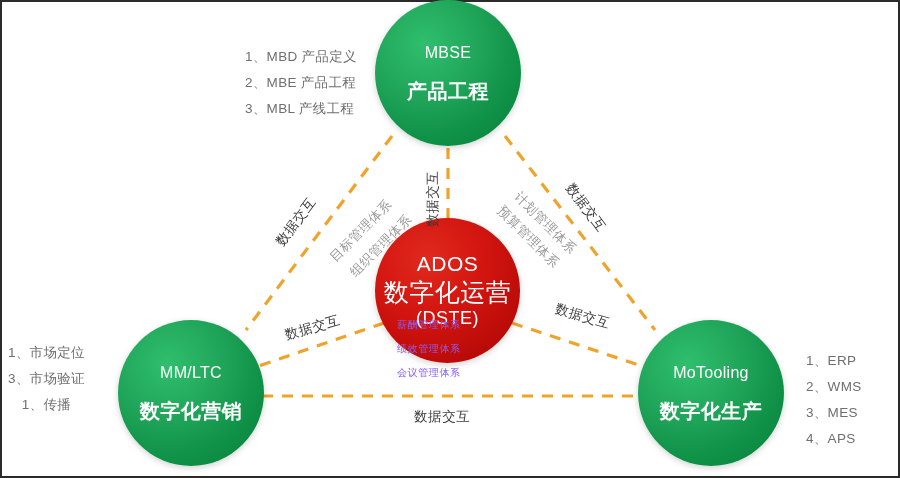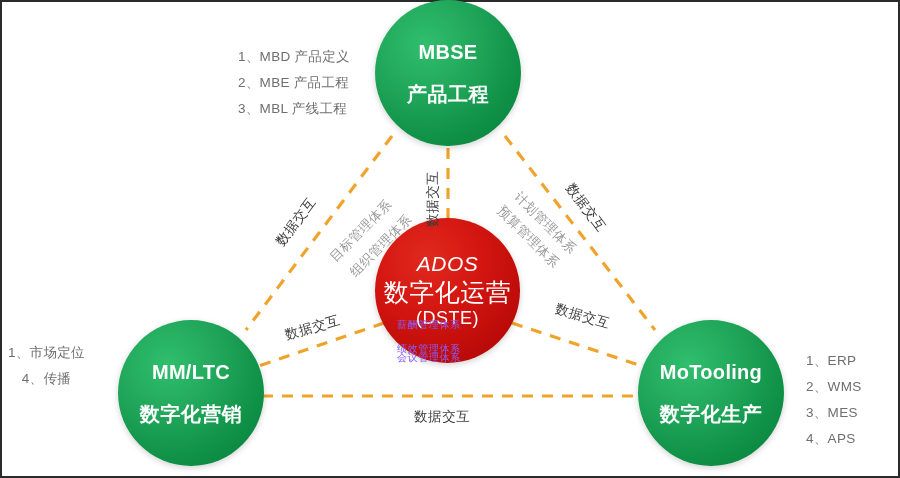--- a/index.html
+++ b/index.html
@@ -20,31 +20,31 @@
   .edge-right{left:898px;top:0;width:2px;height:478px;}
 
   svg#links{position:absolute;left:0;top:0;width:900px;height:478px;}
 
   .circle{
     position:absolute;border-radius:50%;
     display:flex;flex-direction:column;align-items:center;justify-content:center;
     text-align:center;color:#ffffff;line-height:1.22;
     box-shadow:0 2px 6px rgba(0,0,0,.18);
   }
-  .circle .en{font-weight:bold;font-size:20px;letter-spacing:.3px;}
+  .circle .en{font-weight:normal;font-size:16px;letter-spacing:.3px;}
   .circle .cn{font-weight:bold;font-size:20px;letter-spacing:.5px;margin-top:17px;}
 
   .green{
     background:radial-gradient(circle at 34% 30%, #2fbf6d 0%, #22a85c 34%, #0f9147 68%, #0a7d3c 100%);
   }
 
   .red{
     background:radial-gradient(circle at 36% 28%, #e02a1e 0%, #d31510 40%, #bb0b08 75%, #a50705 100%);
   }
-  .red .r1{font-size:21px;font-weight:normal;letter-spacing:.5px;font-style:italic;}
+  .red .r1{font-size:21px;font-weight:normal;letter-spacing:.5px;}
   .red .r2{font-size:25px;font-weight:normal;letter-spacing:.5px;}
   .red .r3{font-size:18px;font-weight:normal;letter-spacing:.5px;}
 
   
   .grey-line{
     position:absolute;color:#8b5cf6;font-size:10px;white-space:nowrap;
     letter-spacing:.6px;
   }
 
   
@@ -110,43 +110,44 @@
   </div>
 
   <div class="circle red" style="left:375px;top:218px;width:145px;height:145px;">
     <div class="r1">ADOS</div>
     <div class="r2">数字化运营</div>
     <div class="r3">(DSTE)</div>
   </div>
 
   <div class="grey-line" style="left:397px;top:318px;">薪酬管理体系</div>
   <div class="grey-line" style="left:397px;top:342px;">绩效管理体系</div>
-  <div class="grey-line" style="left:397px;top:351px;">会议管理体系</div>
+  <div class="grey-line" style="left:397px;top:366px;">会议管理体系</div>
 
   <div class="link-label" style="left:272px;top:239px;transform:rotate(-53deg);">数据交互</div>
 
   <div class="link-label" style="left:424px;top:227px;transform:rotate(-90deg);">数据交互</div>
 
   <div class="link-label" style="left:576px;top:180px;transform:rotate(53deg);">数据交互</div>
 
   <div class="link-label" style="left:283px;top:327px;transform:rotate(-16deg);">数据交互</div>
 
   <div class="link-label" style="left:558px;top:300px;transform:rotate(16deg);">数据交互</div>
 
   <div class="link-label" style="left:414px;top:408px;">数据交互</div>
 
-  <div class="bullets" style="left:238px;top:44px;">
+  <div class="bullets" style="left:245px;top:44px;">
     <div>1、MBD 产品定义</div>
     <div>2、MBE 产品工程</div>
     <div>3、MBL  产线工程</div>
   </div>
 
   <div class="bullets" style="left:8px;top:340px;text-align:center;">
     <div>1、市场定位</div>
-    <div>4、传播</div>
+    <div>3、市场验证</div>
+    <div>1、传播</div>
   </div>
 
   <div class="bullets" style="left:806px;top:348px;">
     <div>1、ERP</div>
     <div>2、WMS</div>
     <div>3、MES</div>
     <div>4、APS</div>
   </div>
 
 </div>

